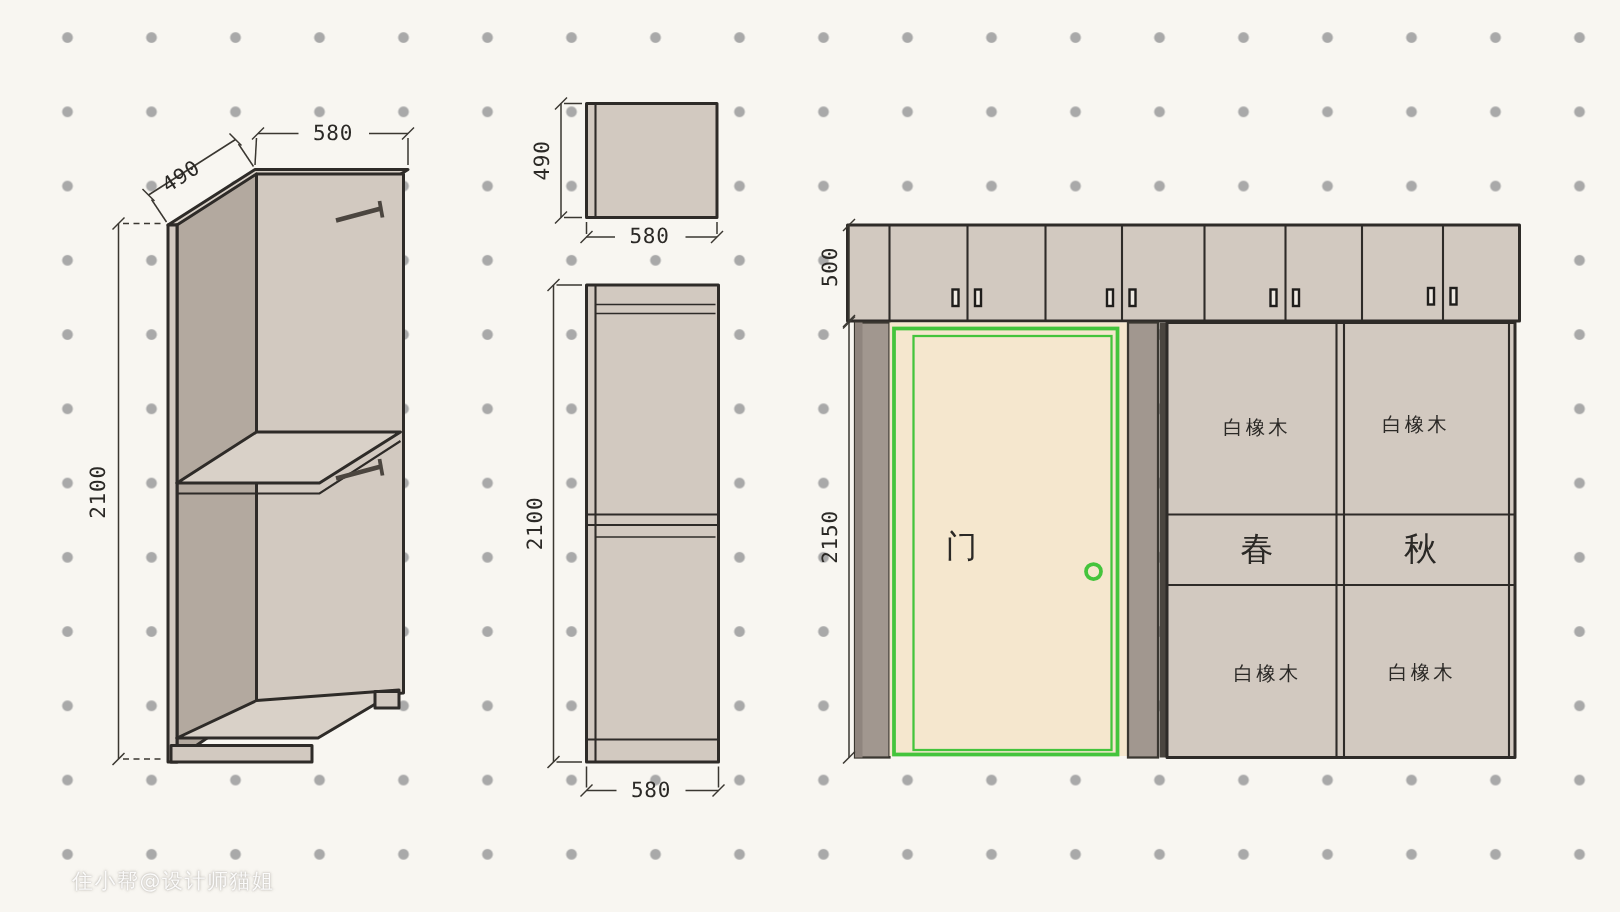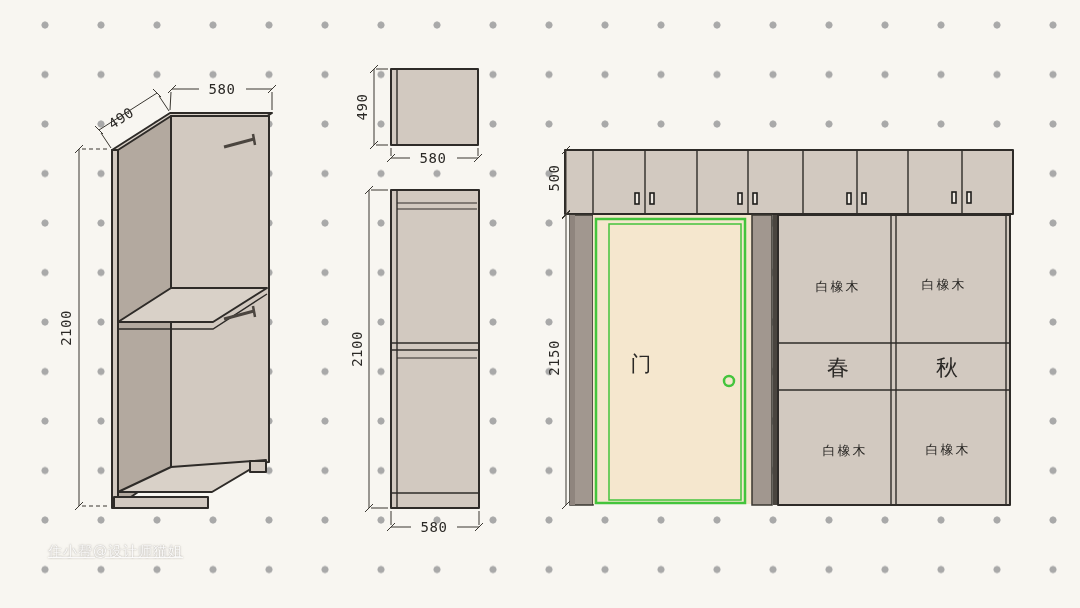--- a/index.html
+++ b/index.html
@@ -17,26 +17,25 @@
   .outline{stroke:var(--line,#2e2b28);stroke-width:2;stroke-linejoin:round;}
   .thin{stroke:var(--line,#2e2b28);stroke-width:1.4;fill:none;}
   .hair{stroke:var(--line,#2e2b28);stroke-width:1;fill:none;}
   .dimline{stroke:#3a3731;stroke-width:1;fill:none;}
   .dim-text{font-family:"DejaVu Sans Mono","Liberation Mono",monospace;font-size:14px;fill:#2b2926;letter-spacing:0.5px;}
   .cjk{font-family:"DejaVu Sans",sans-serif;fill:#2b2926;}
   .cjk-small{font-size:13px;letter-spacing:2px;}
   .cjk-big{font-size:22px;}
   .cjk-door{font-size:21px;}
   .watermark{
-    position:absolute;left:48px;top:543px;
+    position:absolute;left:48px;top:579px;
     font-size:14px;letter-spacing:1px;
     color:rgba(255,255,255,0.92);
     text-shadow:0 0 2px rgba(150,144,136,0.55), 0 0 1px rgba(150,144,136,0.55);
     user-select:none;
-    text-decoration:underline;
   }
 </style>
 </head>
 <body>
 
 <div class="canvas">
   <svg class="overlay" width="1080" height="608" viewBox="0 0 1080 608">
 
     <g>
 

